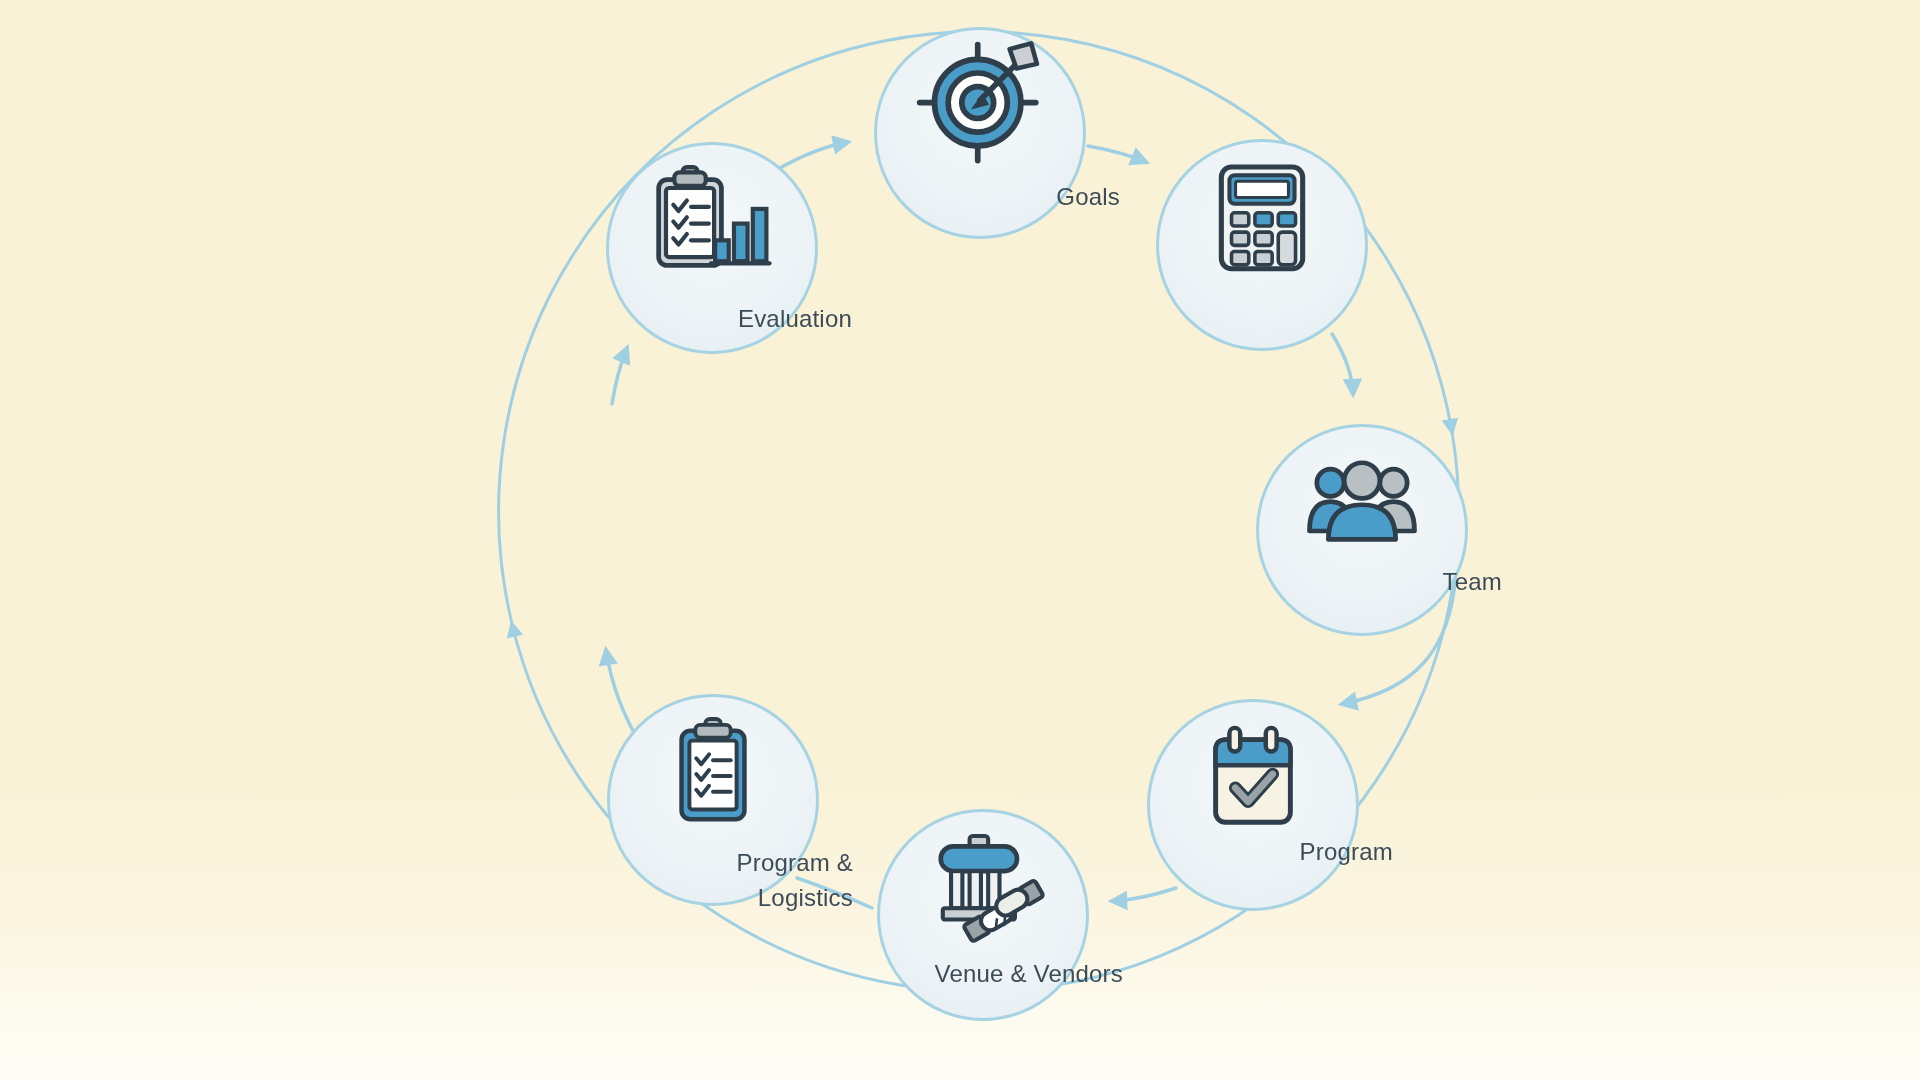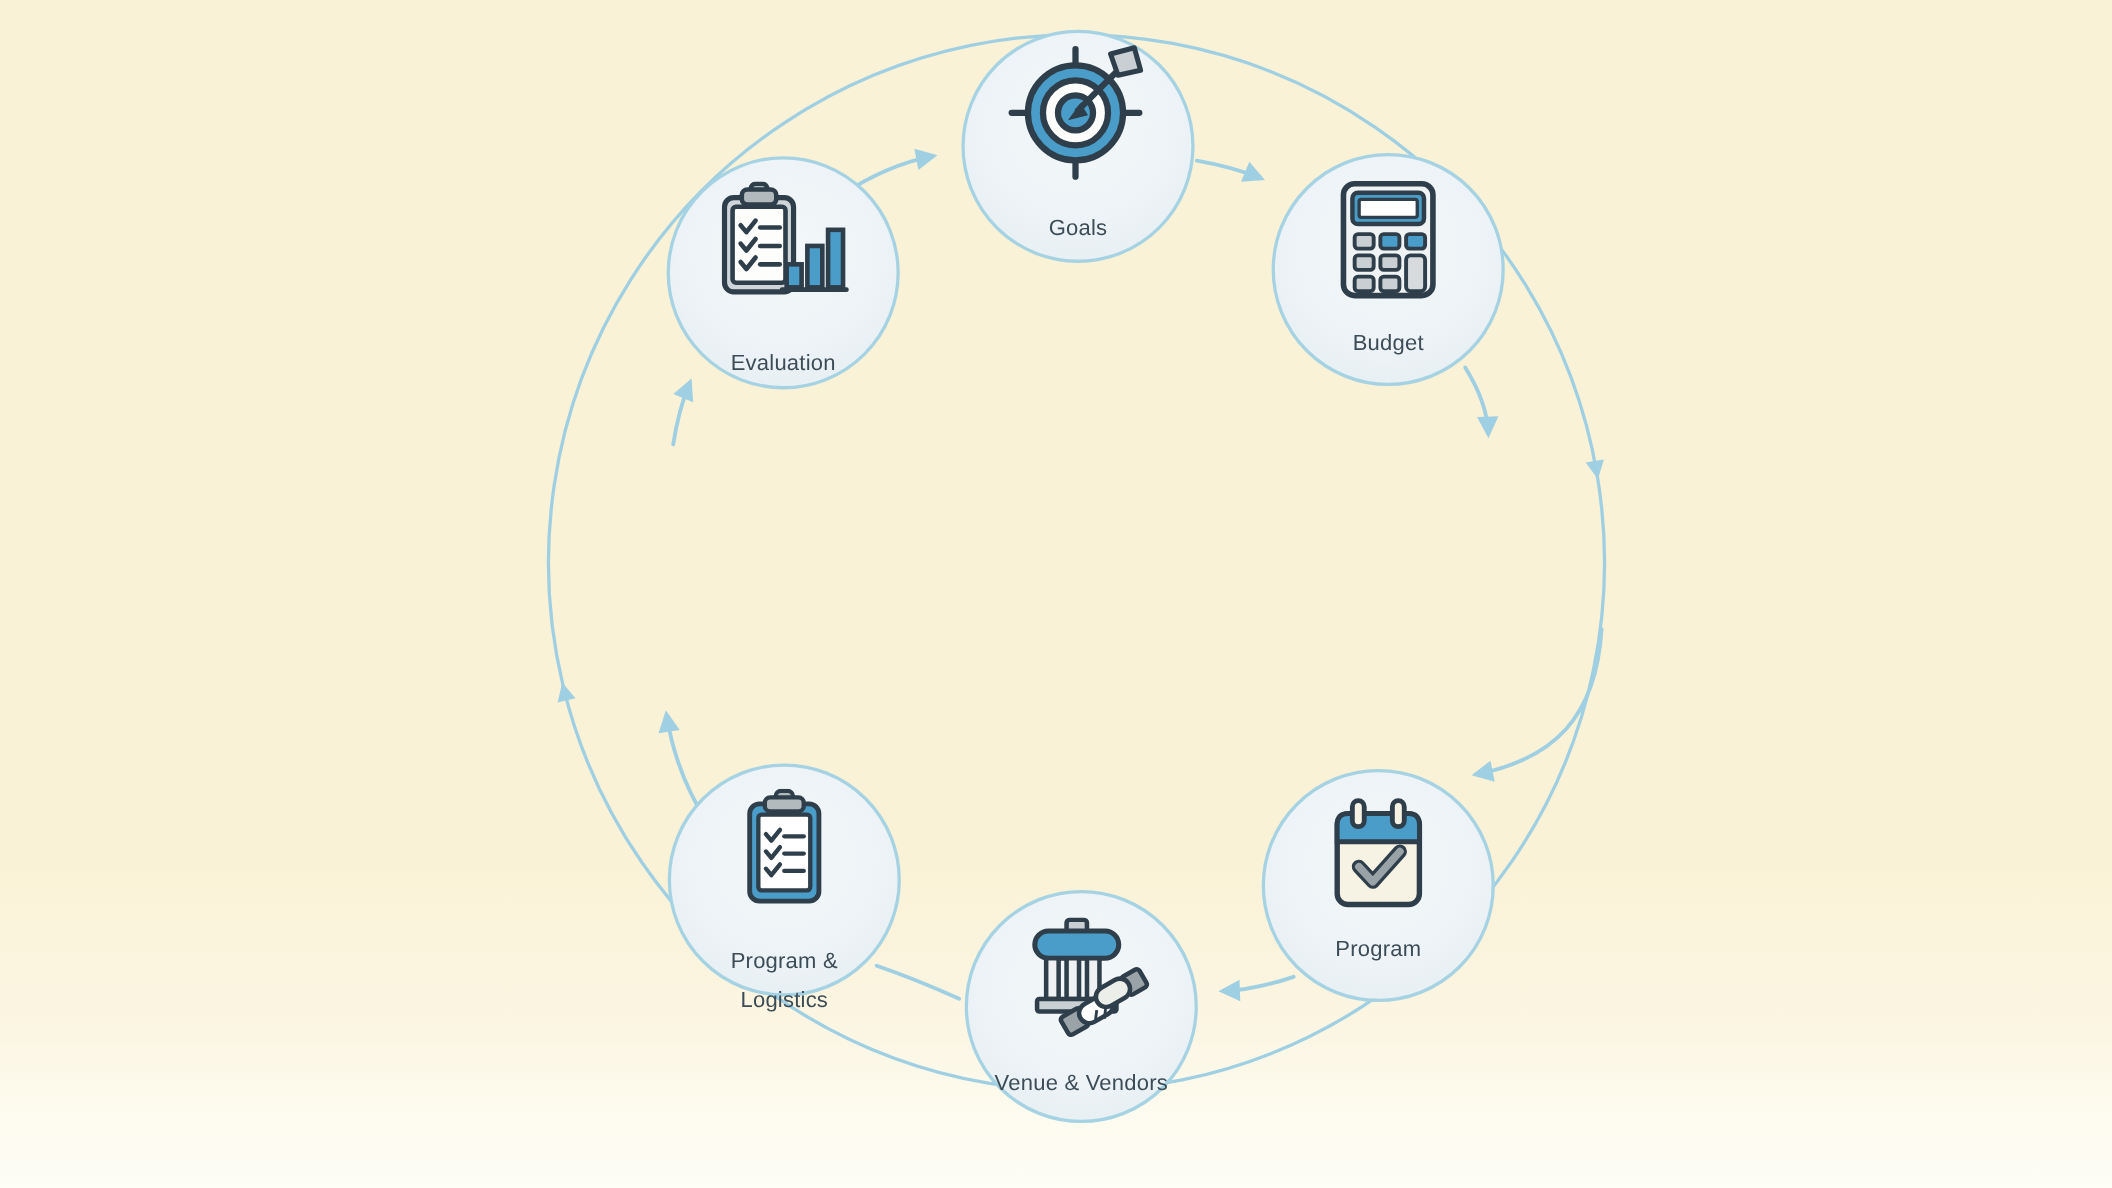--- a/index.html
+++ b/index.html
@@ -12,23 +12,23 @@
   .node{
     position:absolute;width:212px;height:212px;border-radius:50%;
     background:radial-gradient(circle at 50% 40%,#f4f8fa 0%,#edf3f6 55%,#e4edf2 100%);
     border:3px solid #a6d3e3;
     box-sizing:border-box;
   }
   .node .icon{position:absolute;top:20px;left:50%;transform:translateX(-50%);}
   .node .icon svg{display:block;}
   .label{
     position:absolute;left:50%;transform:translateX(-50%);
-    width:280px;text-align:center;
-    font-size:20px;line-height:35px;color:#3c4c57;
-    white-space:pre-line;letter-spacing:.2px;margin-top:12px;
+    width:280px;text-align:right;
+    font-size:24px;line-height:35px;color:#3c4c57;
+    white-space:pre-line;letter-spacing:.2px;
   }
   
   .n-goals{left:874px;top:27px;}
   .n-budget{left:1156px;top:139px;}
   .n-team{left:1256px;top:424px;}
   .n-timeline{left:1147px;top:699px;}
   .n-venue{left:877px;top:809px;}
   .n-program{left:607px;top:694px;}
   .n-onsite{left:494px;top:419px;}
   .n-evaluation{left:606px;top:142px;}
@@ -103,23 +103,37 @@
           <rect x="53" y="50" width="17" height="13" rx="3" fill="#4a9dc9"></rect>
           <rect x="76" y="50" width="17" height="13" rx="3" fill="#4a9dc9"></rect>
           <rect x="30" y="69" width="17" height="13" rx="3" fill="#c9cfd2"></rect>
           <rect x="53" y="69" width="17" height="13" rx="3" fill="#c9cfd2"></rect>
           <rect x="30" y="88" width="17" height="13" rx="3" fill="#c9cfd2"></rect>
           <rect x="53" y="88" width="17" height="13" rx="3" fill="#c9cfd2"></rect>
           <rect x="76" y="69" width="17" height="32" rx="4" fill="#d7dbdd"></rect>
         </g>
       </svg>
     </span>
-    <span class="label">Budget</span>
-  </div>
-
+  </div>
+
+  <div class="node n-team">
+    <span class="icon">
+      <svg width="126" viewBox="0 0 120 110">
+        <g stroke="#2e3e4a" stroke-width="4.5" stroke-linejoin="round">
+          <circle cx="30" cy="34" r="13" fill="#4a9dc9"></circle>
+          <path d="M10,80 q0,-28 20,-28 q20,0 20,28 z" fill="#4a9dc9"></path>
+          <circle cx="90" cy="34" r="13" fill="#b9c0c4"></circle>
+          <path d="M70,80 q0,-28 20,-28 q20,0 20,28 z" fill="#b9c0c4"></path>
+          <circle cx="60" cy="32" r="17" fill="#b9c0c4"></circle>
+          <path d="M28,88 q0,-33 32,-33 q32,0 32,33 z" fill="#4a9dc9"></path>
+        </g>
+      </svg>
+    </span>
+    <span class="label">Team</span>
+  </div>
 
   <div class="node n-timeline">
     <span class="icon">
       <svg width="118" viewBox="0 0 120 110">
         <rect x="22" y="18" width="76" height="84" rx="10" fill="#f7f3e4" stroke="#2e3e4a" stroke-width="5"></rect>
         <path d="M22,44 v-16 q0,-10 10,-10 h56 q10,0 10,10 v16 z" fill="#4a9dc9" stroke="#2e3e4a" stroke-width="4.5"></path>
         <rect x="36" y="6" width="11" height="24" rx="5.5" fill="#f7f3e4" stroke="#2e3e4a" stroke-width="4.5"></rect>
         <rect x="73" y="6" width="11" height="24" rx="5.5" fill="#f7f3e4" stroke="#2e3e4a" stroke-width="4.5"></rect>
         <path d="M42,67 L55,81 L80,53" fill="none" stroke="#2e3e4a" stroke-width="13" stroke-linecap="round" stroke-linejoin="round"></path>
         <path d="M42,67 L55,81 L80,53" fill="none" stroke="#99a2a7" stroke-width="7" stroke-linecap="round" stroke-linejoin="round"></path>

